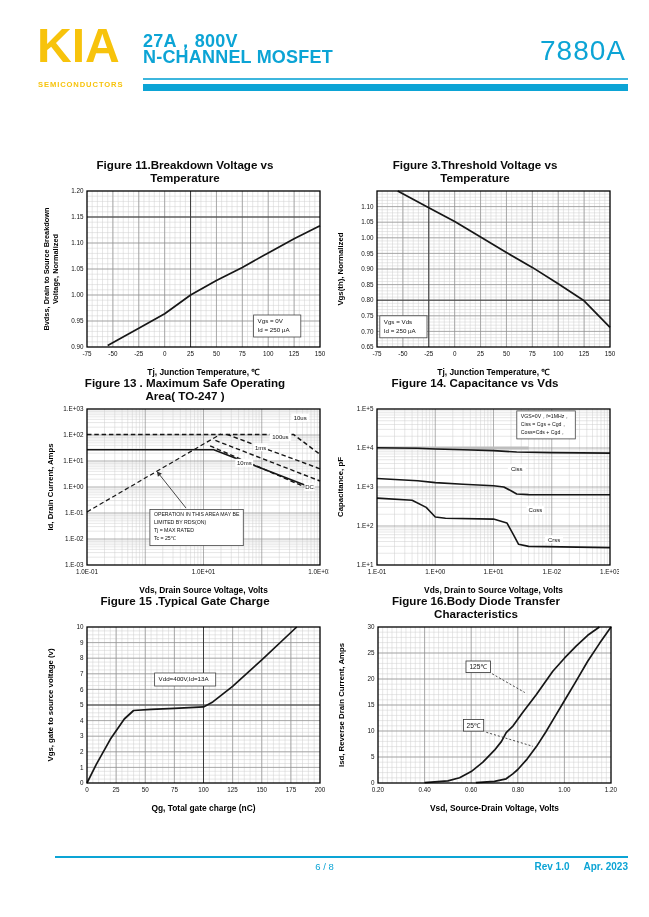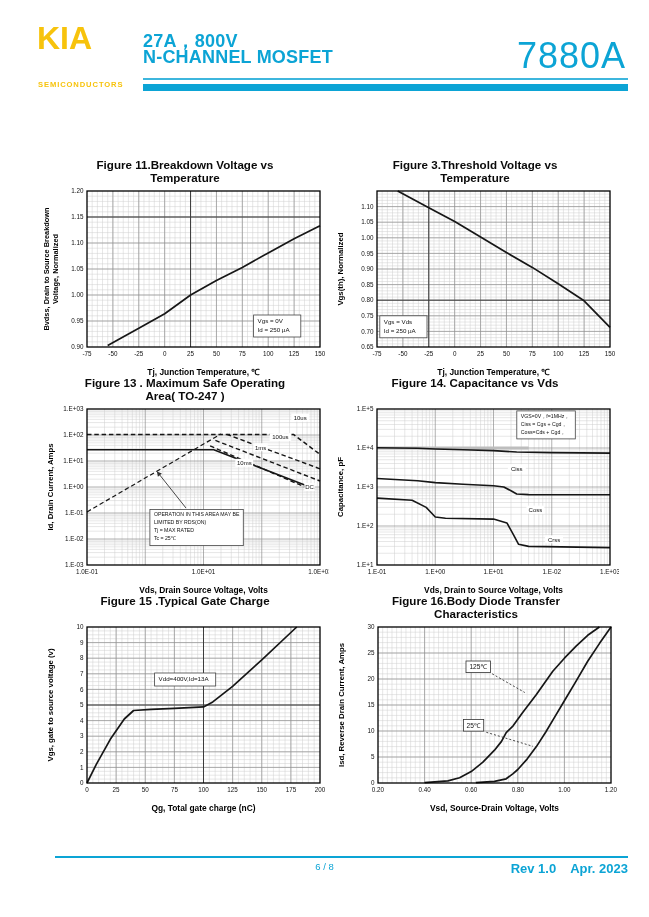--- a/index.html
+++ b/index.html
@@ -4,42 +4,42 @@
 <style>
   :root{
     --accent:#0ca4d5;
     --yellow:#f7c30c;
   }
   html,body{margin:0;padding:0;background:#ffffff;}
   body{width:649px;height:917px;position:relative;font-family:"Liberation Sans",sans-serif;overflow:hidden;}
   .page{position:absolute;inset:0;background:#fff;}
 
   
-  .kia{position:absolute;left:37px;top:22px;font-size:32px;font-weight:bold;color:var(--yellow);line-height:1;letter-spacing:0px;}
+  .kia{position:absolute;left:37px;top:22px;font-size:48px;font-weight:bold;color:var(--yellow);line-height:1;letter-spacing:0px;}
   .semi{position:absolute;left:38px;top:80px;font-size:7.6px;font-weight:bold;color:var(--yellow);letter-spacing:0.9px;}
   .desc{position:absolute;left:143px;top:33px;color:var(--accent);font-weight:bold;font-size:18px;line-height:16px;letter-spacing:0.2px;}
-  .part{position:absolute;right:23px;top:35px;color:var(--accent);font-size:36px;font-weight:normal;letter-spacing:1px;}
+  .part{position:absolute;right:23px;top:35px;color:var(--accent);font-size:28px;font-weight:normal;letter-spacing:1px;}
   .rule-thin{position:absolute;left:143px;right:21px;top:78px;height:1.6px;background:var(--accent);opacity:.8;}
   .rule-thick{position:absolute;left:143px;right:21px;top:84px;height:7px;background:var(--accent);}
 
   
   .fig{position:absolute;width:288px;}
   #f0{left:41px;top:150px}
   #f1{left:331px;top:150px}
   #f2{left:41px;top:368px}
   #f3{left:331px;top:368px}
   #f4{left:41px;top:586px}
   #f5{left:332px;top:586px}
   .fig-title{height:27px;max-width:218px;margin:8px auto 1px auto;text-align:center;font-weight:bold;font-size:11.6px;line-height:13px;color:#0a0a0a;}
   svg.chart{display:block;}
 
   
   .foot-rule{position:absolute;left:55px;right:21px;top:856px;height:1.5px;background:var(--accent);}
   .page-num{position:absolute;left:0;right:0;top:861px;text-align:center;color:var(--accent);font-weight:normal;font-size:9.5px;}
-  .rev{position:absolute;right:21px;top:861px;color:var(--accent);font-weight:bold;font-size:13px;}
+  .rev{position:absolute;right:21px;top:861px;color:var(--accent);font-weight:bold;font-size:10px;}
   .rev span + span{margin-left:14px;}
 </style>
 </head>
 <body>
 
 <div class="page">
 
   <div class="kia">KIA</div>
   <div class="semi">SEMICONDUCTORS</div>
   <div class="desc">

